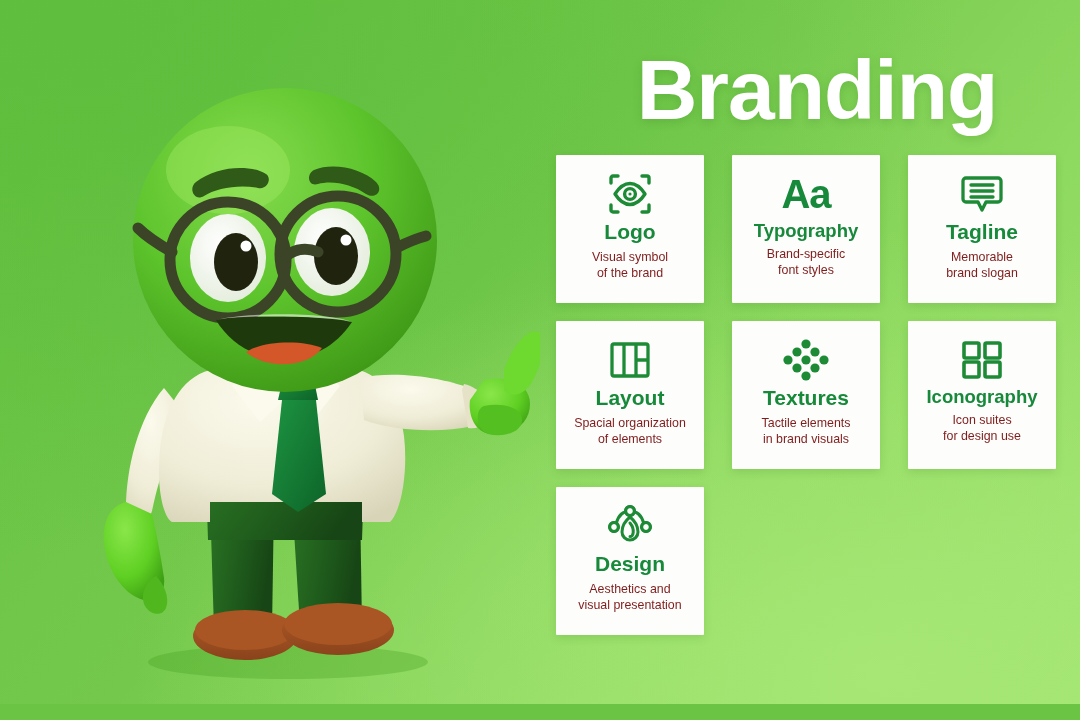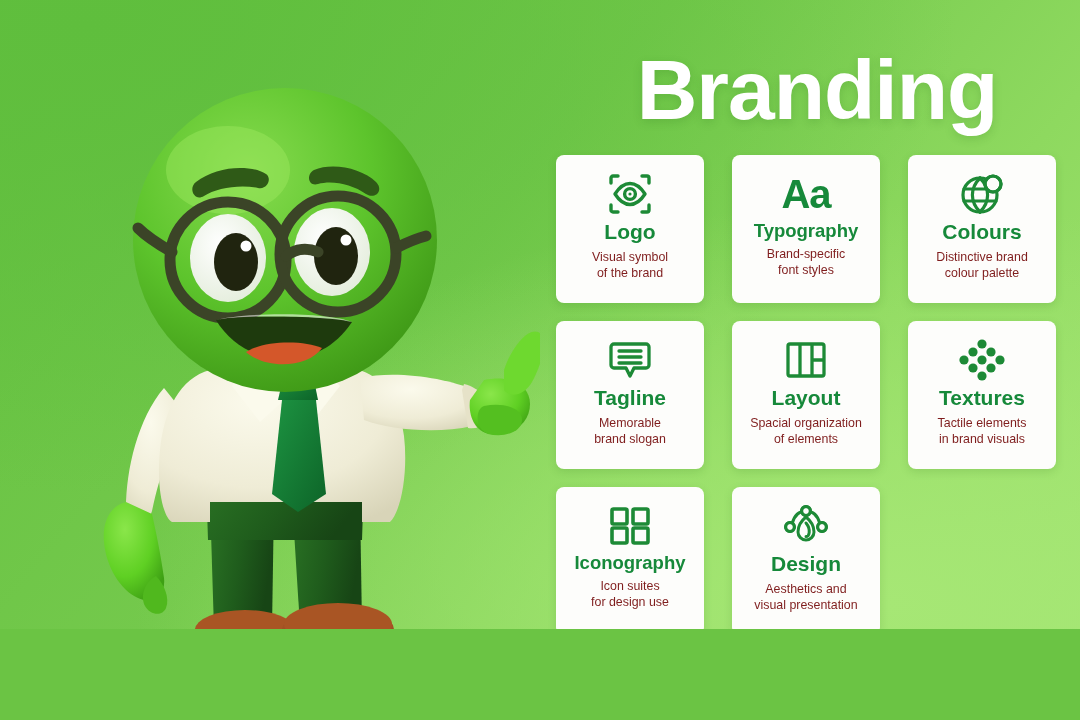--- a/index.html
+++ b/index.html
@@ -3,21 +3,21 @@
 <meta charset="utf-8">
 <style>
   html,body{margin:0;padding:0;}
   body{
     width:1080px;height:720px;overflow:hidden;
     font-family:"Liberation Sans", sans-serif;
     background:#6bc444;
   }
 
   #stage{
-    position:relative;width:1080px;height:629px;overflow:hidden;
+    position:relative;width:1080px;height:704px;overflow:hidden;
     background:
       radial-gradient(120% 110% at 82% 96%, #a6e775 0%, rgba(166,231,117,0) 58%),
       radial-gradient(130% 120% at 8% 4%, #5fbe3d 0%, rgba(95,190,61,0) 62%),
       linear-gradient(130deg,#63c03f 0%,#74c94c 42%,#8ed95f 72%,#a2e471 100%);
   }
 
   
   #title{
     position:absolute;left:612px;top:48px;width:410px;
     text-align:center;
@@ -33,21 +33,21 @@
   #grid{
     position:absolute;left:556px;top:155px;
     width:500px;height:505px;
     display:grid;
     grid-template-columns:repeat(3,148px);
     grid-template-rows:repeat(3,148px);
     column-gap:28px;row-gap:18px;
   }
   .card{
     background:#fdfdfb;
-    border-radius:8px;
+    border-radius:1px;
     box-shadow:0 3px 9px rgba(45,110,30,.17);
     display:flex;flex-direction:column;
     align-items:center;justify-content:flex-start;
     padding:14px 6px 8px;
     box-sizing:border-box;
     overflow:hidden;
   }
   .card-icon{
     height:50px;width:100%;
     display:flex;align-items:center;justify-content:center;
@@ -199,35 +199,20 @@
 
     <div class="card">
       <div class="card-icon">
         <span class="aa-glyph">Aa</span>
       </div>
       <div class="card-title small">Typography</div>
       <div class="card-desc">Brand-specific
 font styles</div>
     </div>
 
-    <div class="card">
-      <div class="card-icon">
-        <svg width="46" height="44" viewBox="0 0 46 44" fill="none" stroke="currentColor" stroke-width="3.2" stroke-linecap="round" stroke-linejoin="round">
-          <circle cx="21" cy="23" r="17"></circle>
-          <path d="M21 6c-5 5-7.6 11-7.6 17S16 35 21 40"></path>
-          <path d="M21 6c5 5 7.6 11 7.6 17S26 35 21 40"></path>
-          <path d="M5 17h32M5 29h32"></path>
-          <circle cx="34" cy="12" r="8" fill="#fdfdfb"></circle>
-          <circle cx="34" cy="12" r="8"></circle>
-        </svg>
-      </div>
-      <div class="card-title">Colours</div>
-      <div class="card-desc">Distinctive brand
-colour palette</div>
-    </div>
 
     <div class="card">
       <div class="card-icon">
         <svg width="46" height="42" viewBox="0 0 46 42" fill="none" stroke="currentColor" stroke-width="3.3" stroke-linecap="round" stroke-linejoin="round">
           <path d="M7 5h32a3 3 0 0 1 3 3v18a3 3 0 0 1-3 3H27l-4 8-4-8H7a3 3 0 0 1-3-3V8a3 3 0 0 1 3-3z"></path>
           <path d="M12 12h22M12 18h22M12 24h22"></path>
         </svg>
       </div>
       <div class="card-title">Tagline</div>
       <div class="card-desc">Memorable

